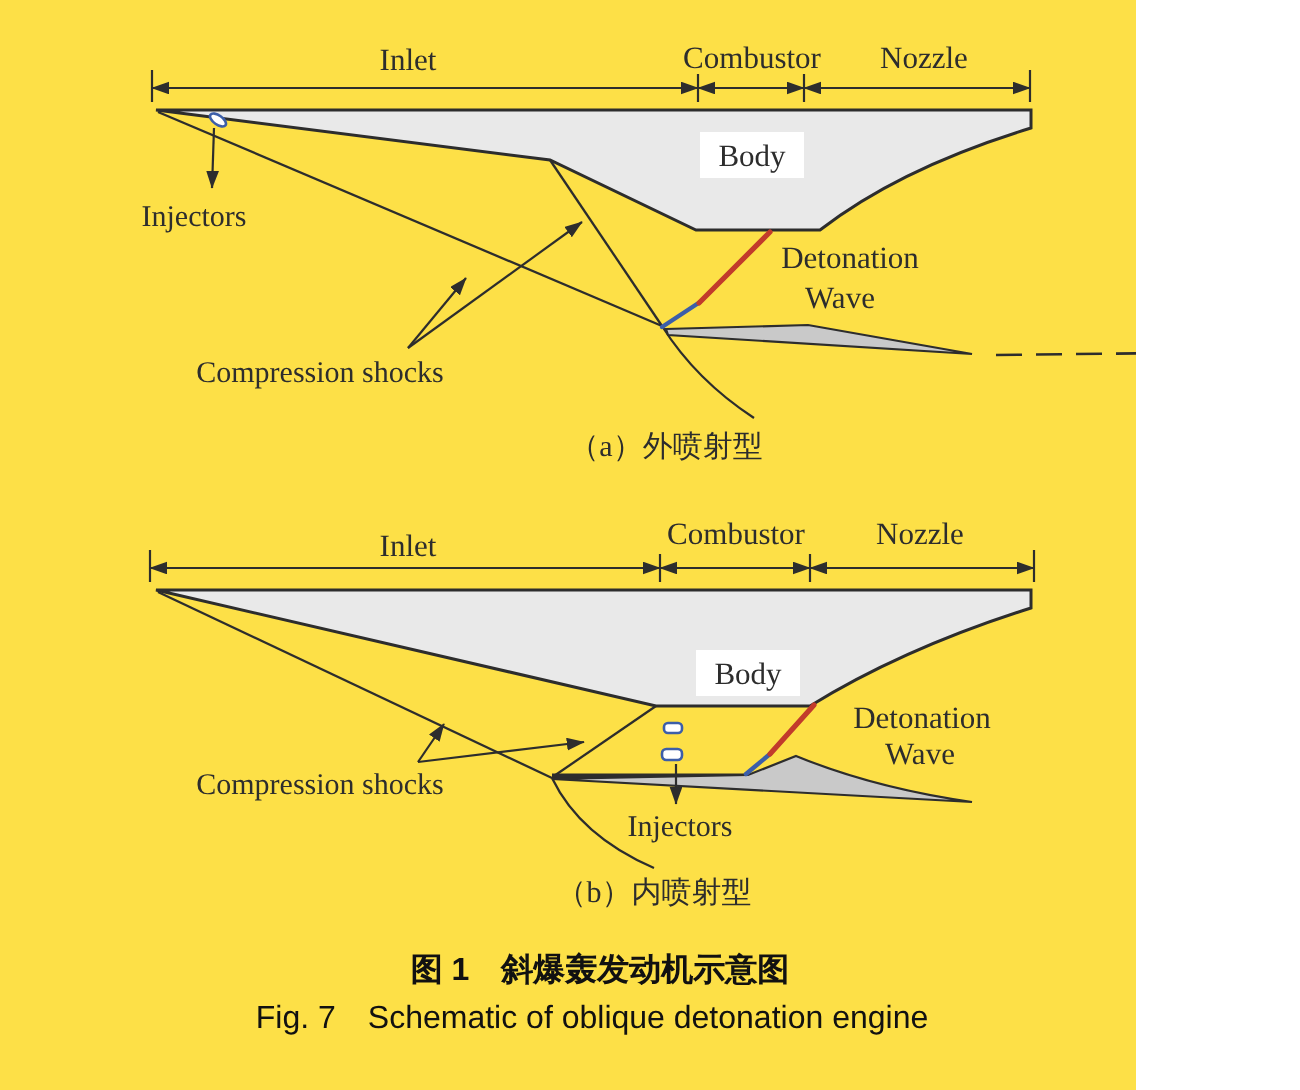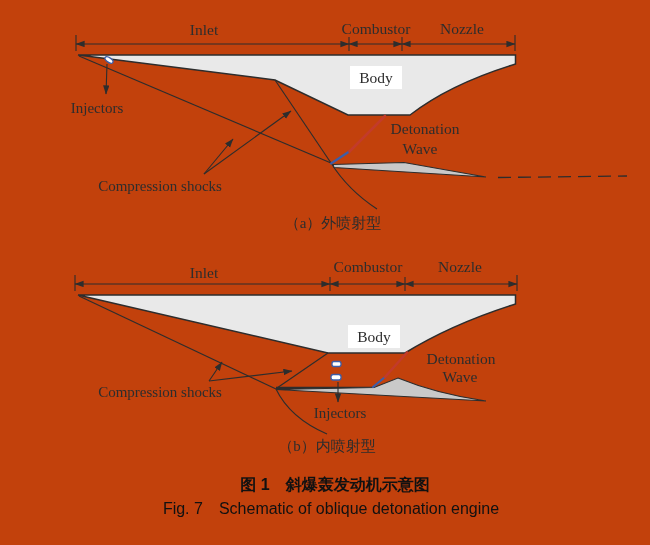--- a/index.html
+++ b/index.html
@@ -1,19 +1,19 @@
 <!DOCTYPE html>
 <html><head>
 <meta charset="utf-8">
 <style>
   html,body{margin:0;padding:0;background:#ffffff;}
   .figure-wrap{
     position:relative;
-    width:650px;height:545px;
-    background:#c2410c;
+    width:568px;height:545px;
+    background:#fde047;
     font-family:"Liberation Serif","DejaVu Serif",serif;
     overflow:hidden;
   }
   svg text{
     font-family:"Liberation Serif","DejaVu Serif",serif;
     fill:#2d2d2d;
     font-size:15.5px;
   }
   svg text.small{font-size:15px;}
   svg text.cjk{font-size:15px;}
@@ -22,21 +22,21 @@
   .tick{stroke:#2d2d2d;stroke-width:1.1;}
   .dimline{stroke:#2d2d2d;stroke-width:1.1;fill:none;}
   .pointer{stroke:#2d2d2d;stroke-width:1.1;fill:none;}
   .wave{fill:none;stroke-linecap:round;}
   .injector{fill:#ffffff;stroke-width:1.3;}
   .dashed{fill:none;stroke:#2d2d2d;stroke-width:1.3;stroke-dasharray:13 7;}
   .label-bg{fill:#ffffff;}
   .fig-caption{
     position:absolute;left:0;text-align:center;
     font-family:"Liberation Sans","DejaVu Sans",sans-serif;
-    color:#111;white-space:pre;margin-left:35px;
+    color:#111;white-space:pre;
   }
   .fig-caption.zh{top:475px;width:600px;font-size:16px;font-weight:bold;}
   .fig-caption.en{top:499px;width:592px;font-size:16px;font-weight:normal;}
 </style>
 </head>
 <body>
 
 <div class="figure-wrap">
 
   <svg width="650" height="470" viewBox="0 0 650 470">

